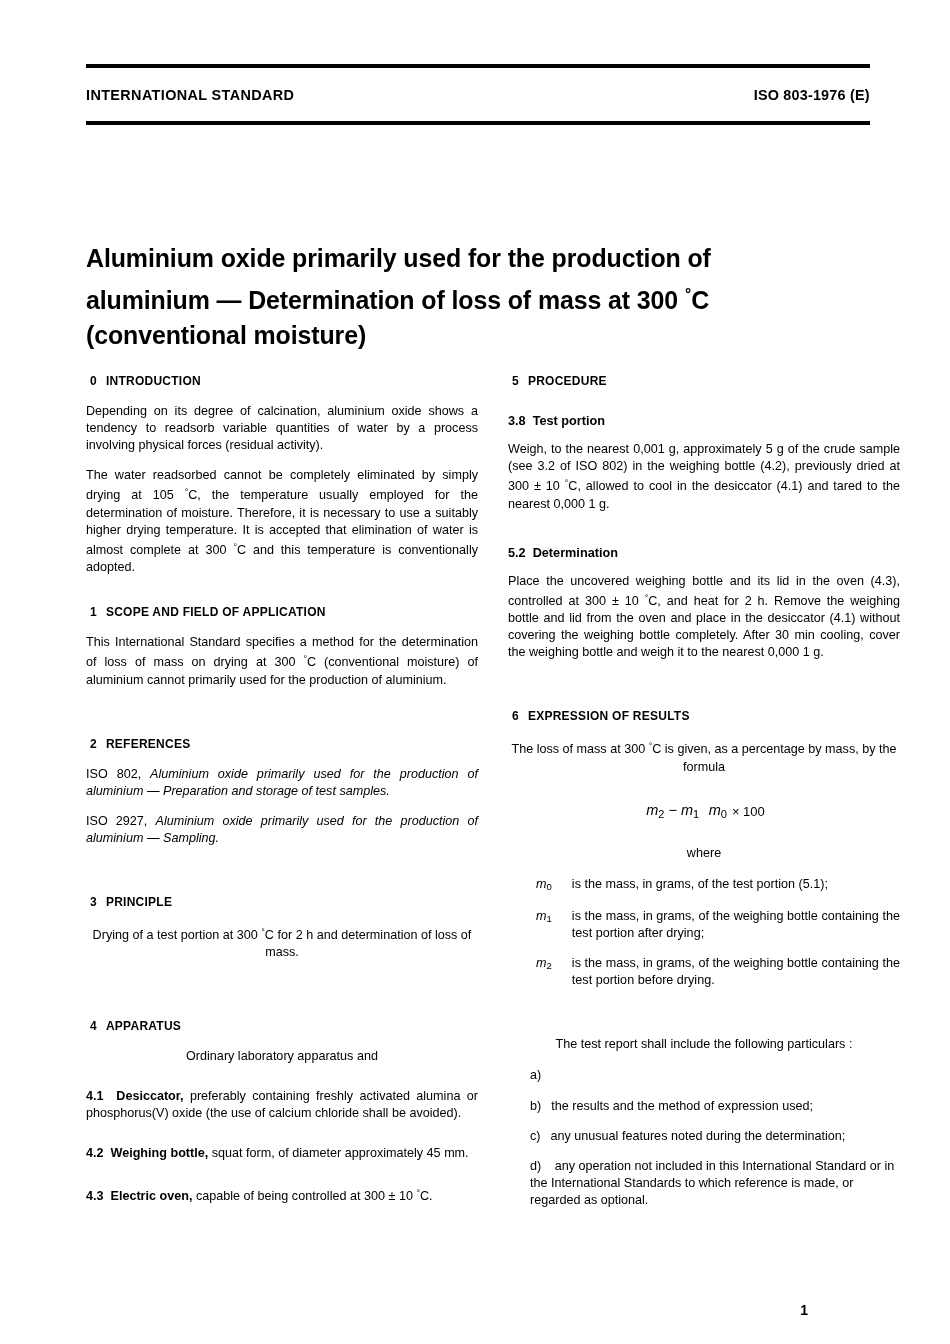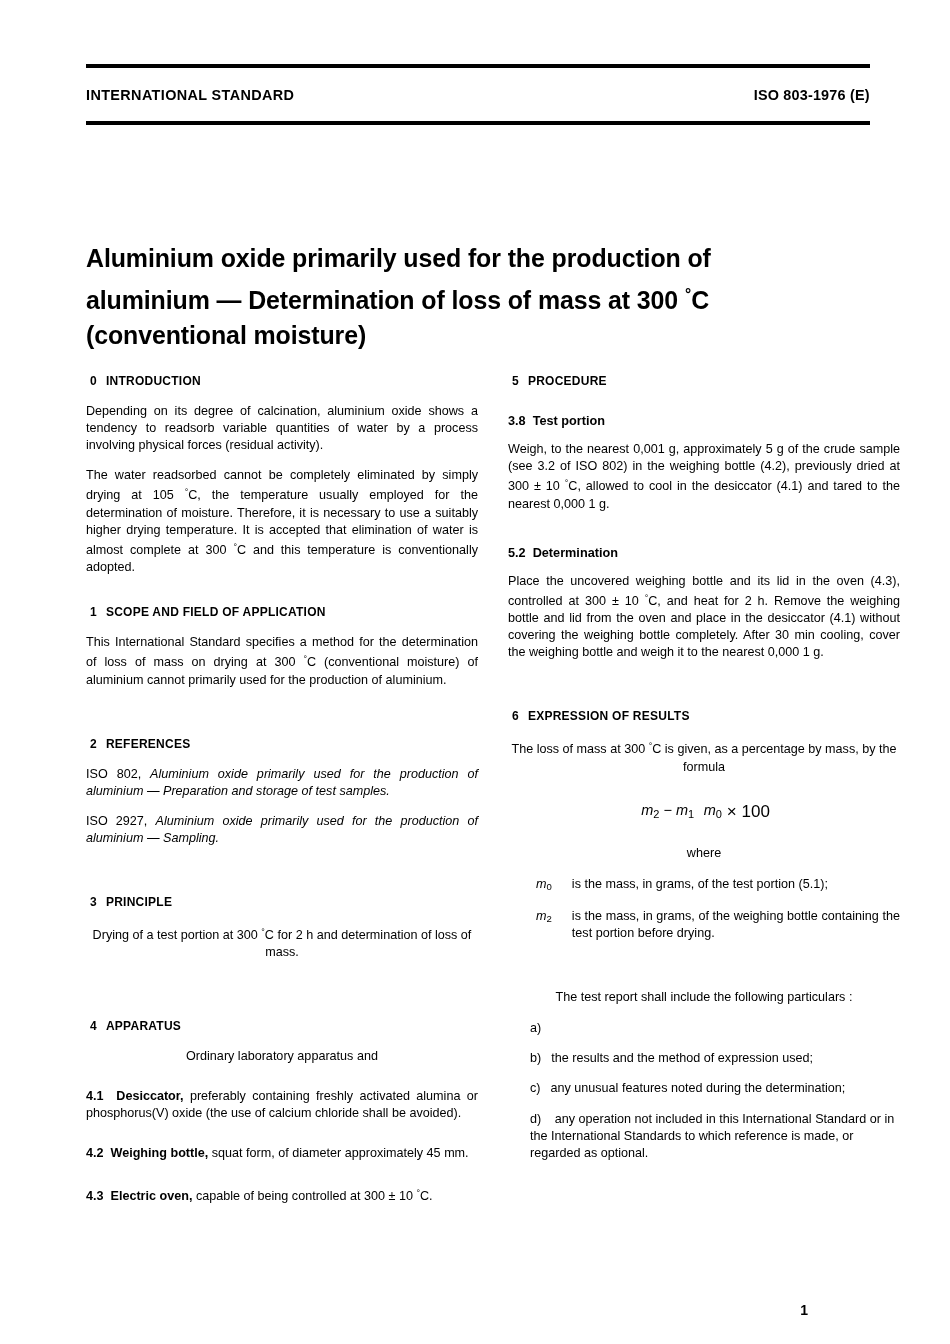--- a/index.html
+++ b/index.html
@@ -151,21 +151,21 @@
     background: #000;
     width: 100%;
   }
   .frac .denom {
     font-style: italic;
     font-size: 14.5px;
     padding: 2px 3px 0 3px;
     line-height: 16px;
   }
   .times {
-    font-size: 17px;
+    font-size: 13px;
     margin-left: 2px;
     align-self: center;
     font-style: normal;
   }
 
   
   .defs { margin-top: 12px; }
   .def {
     display: flex;
     margin: 0 0 13px 0;
@@ -334,20 +334,24 @@
       </div>
 
       <p class="body noj">where</p>
 
       <div class="defs">
         <div class="def">
           <span class="sym"><span>m</span><span class="sub-idx">0</span></span>
           <span class="txt">is the mass, in grams, of the test portion (5.1);</span>
         </div>
         <div class="def">
+          <span class="sym"><span>m</span><span class="sub-idx">1</span></span>
+          <span class="txt">is the mass, in grams, of the weighing bottle containing the test portion after drying;</span>
+        </div>
+        <div class="def">
           <span class="sym"><span>m</span><span class="sub-idx">2</span></span>
           <span class="txt">is the mass, in grams, of the weighing bottle containing the test portion before drying.</span>
         </div>
       </div>
     </section>
 
     <div class="gap-lg"></div>
     <div class="gap-md"></div>
 
     <section>

